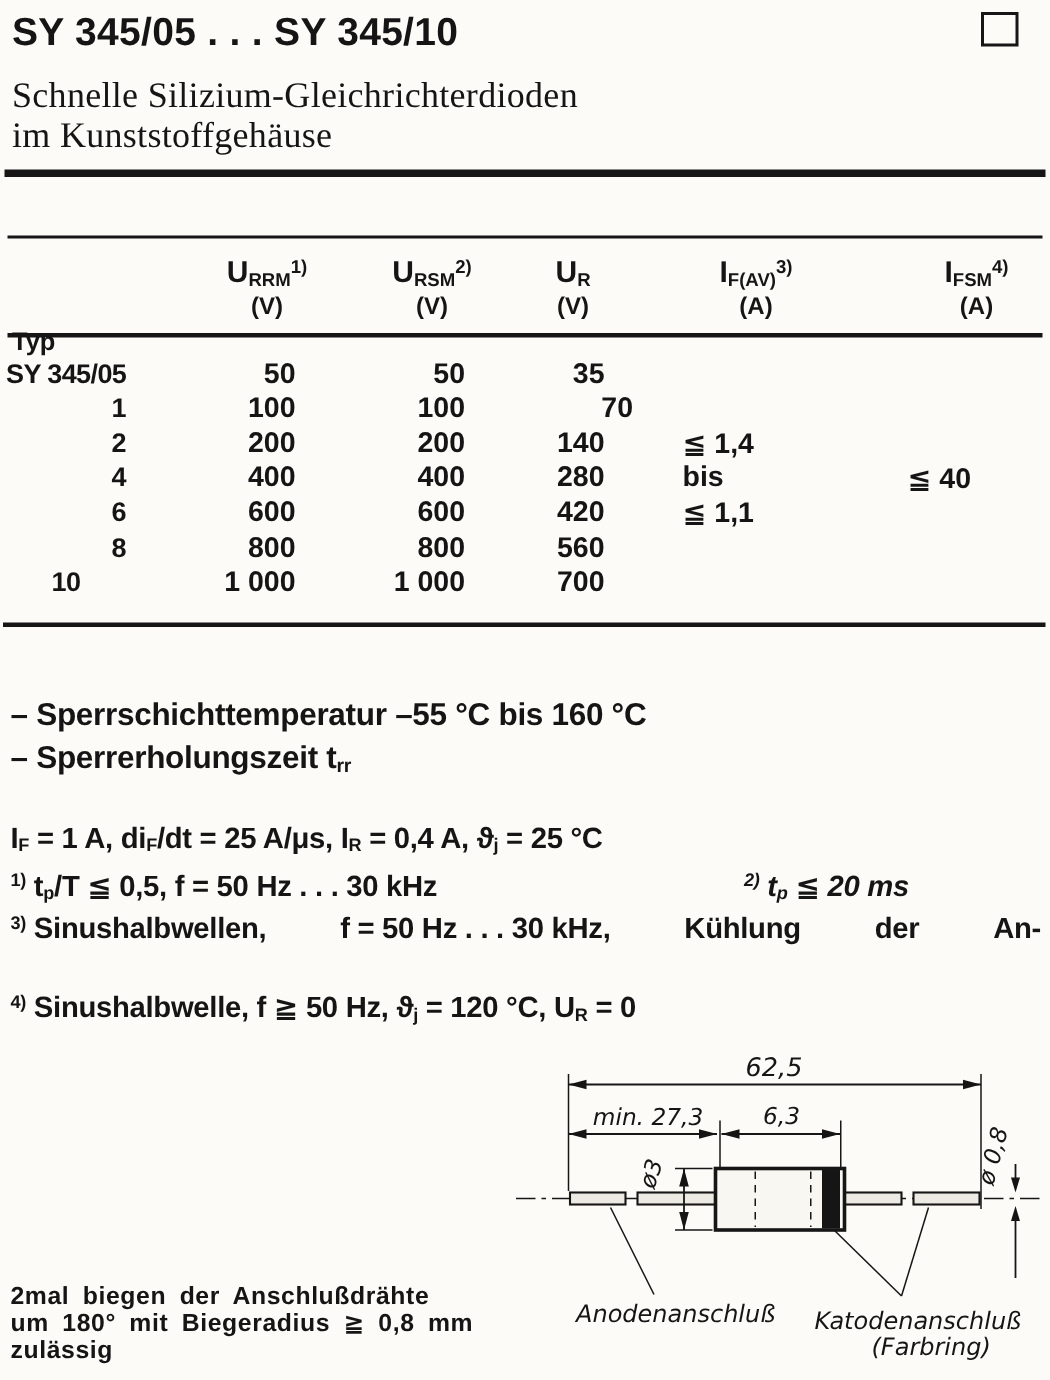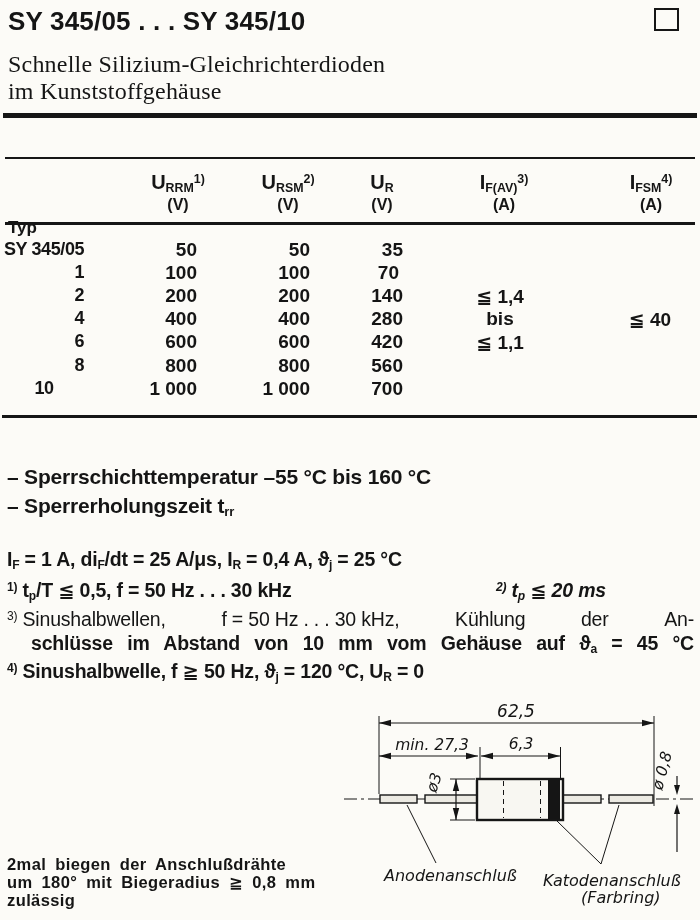--- a/index.html
+++ b/index.html
@@ -14,25 +14,25 @@
   .abs{position:absolute;}
   .rule{position:absolute;background:#161616;}
   .title{font-size:26px;font-weight:700;letter-spacing:0.2px;white-space:nowrap;}
   .subtitle{font-size:24px;font-weight:400;line-height:27px;letter-spacing:0.2px;font-family:Liberation Serif, serif;}
   .checkbox{position:absolute;width:21px;height:19px;border:2.5px solid #161616;background:transparent;}
   .hsym{font-size:20px;font-weight:700;text-align:center;width:120px;white-space:nowrap;}
   .hunit{font-size:16px;font-weight:700;text-align:center;width:120px;}
   .htyp{font-size:17px;font-weight:700;}
   .num{position:absolute;width:78px;text-align:right;font-weight:700;font-size:19px;white-space:nowrap;}
   .typcell{position:absolute;width:80px;text-align:right;font-weight:700;font-size:18px;letter-spacing:-0.4px;white-space:nowrap;}
-  .ccell{position:absolute;width:90px;text-align:center;font-weight:700;font-size:19px;white-space:nowrap;}
+  .ccell{position:absolute;width:90px;text-align:left;font-weight:700;font-size:19px;white-space:nowrap;}
   .note{font-size:21px;font-weight:700;white-space:nowrap;letter-spacing:-0.2px;}
   .cond{font-size:19.5px;font-weight:700;white-space:nowrap;letter-spacing:-0.2px;}
   .fn{font-size:19.5px;font-weight:700;letter-spacing:-0.2px;white-space:nowrap;}
-  .fnjust{display:flex;justify-content:space-between;font-size:19.5px;font-weight:400;letter-spacing:-0.2px;}
+  .fnjust{display:flex;justify-content:space-between;font-size:19.5px;font-weight:700;letter-spacing:-0.2px;}
   .fnjust2{font-size:19.5px;font-weight:700;letter-spacing:-0.2px;text-align:justify;text-align-last:justify;}
   .sb{font-size:0.62em;vertical-align:-0.22em;}
   .sp{font-size:0.62em;vertical-align:0.5em;}
   .times{font-size:1.25em;line-height:1;}
   .nstack{display:inline-block;vertical-align:top;line-height:26px;}
   .bend{font-size:16.5px;font-weight:700;line-height:18px;letter-spacing:0.4px;word-spacing:4px;white-space:nowrap;}
   svg text{fill:#151515;font-family:"DejaVu Sans","Liberation Sans",sans-serif;font-style:italic;}
   svg .dimtxt{font-size:17px;}
   svg .dimtxt2{font-size:15.5px;}
   svg .lbl{font-size:16px;}
@@ -75,21 +75,21 @@
   <div>
     <span class="typcell" style="left:4px;top:239px;">SY 345/05</span>
     <span class="num" style="left:119px;top:239px;">50</span>
     <span class="num" style="left:232px;top:239px;">50</span>
     <span class="num" style="left:325px;top:239px;">35</span>
   </div>
   <div>
     <span class="typcell" style="left:4px;top:262px;">1</span>
     <span class="num" style="left:119px;top:262px;">100</span>
     <span class="num" style="left:232px;top:262px;">100</span>
-    <span class="num" style="left:321px;top:262px;">70</span>
+    <span class="num" style="left:344px;top:262px;">70</span>
   </div>
   <div>
     <span class="typcell" style="left:4px;top:285px;">2</span>
     <span class="num" style="left:119px;top:285px;">200</span>
     <span class="num" style="left:232px;top:285px;">200</span>
     <span class="num" style="left:325px;top:285px;">140</span>
   </div>
   <div>
     <span class="typcell" style="left:4px;top:308px;">4</span>
     <span class="num" style="left:119px;top:308px;">400</span>
@@ -130,21 +130,20 @@
   <div class="abs fn" style="left:7px;top:579px;"><span class="sp">1)</span><span> t</span><span class="sb">p</span><span>/T ≦ 0,5, f = 50 Hz . . . 30 kHz</span></div>
   <div class="abs fn" style="left:496px;top:579px;font-style:italic;"><span class="sp">2)</span><span> t</span><span class="sb">p</span><span> ≦ 20 ms</span></div>
 
   <div class="abs fnjust" style="left:7px;top:608px;width:687px;">
     <span><span class="sp">3)</span><span> Sinushalbwellen,</span></span>
     <span>f = 50 Hz . . . 30 kHz,</span>
     <span>Kühlung</span>
     <span>der</span>
     <span>An-</span>
   </div>
-  <div class="abs fnjust2" style="left:31px;top:632px;width:663px;"><span>schlüsse im Abstand von 10 mm vom Gehäuse auf ϑ</span><span class="sb">a</span><span> = 45 °C</span></div>
 
   <div class="abs fn" style="left:7px;top:660px;"><span class="sp">4)</span><span> Sinushalbwelle, f ≧ 50 Hz, ϑ</span><span class="sb">j</span><span> = 120 °C, U</span><span class="sb">R</span><span> = 0</span></div>
 
   <svg class="abs" style="left:330px;top:692px;" width="370" height="226" viewBox="330 692 370 226">
 
     <line x1="344" y1="799" x2="697" y2="799" stroke-width="1" stroke-dasharray="13 4 3 4"></line>
 
     <rect class="outl" x="380" y="795" width="37" height="8" fill="#eceae3" stroke-width="1.4"></rect>
     <rect class="outl" x="425" y="795" width="52" height="8" fill="#eceae3" stroke-width="1.4"></rect>
     <rect class="outl" x="563" y="795" width="38" height="8" fill="#eceae3" stroke-width="1.4"></rect>

